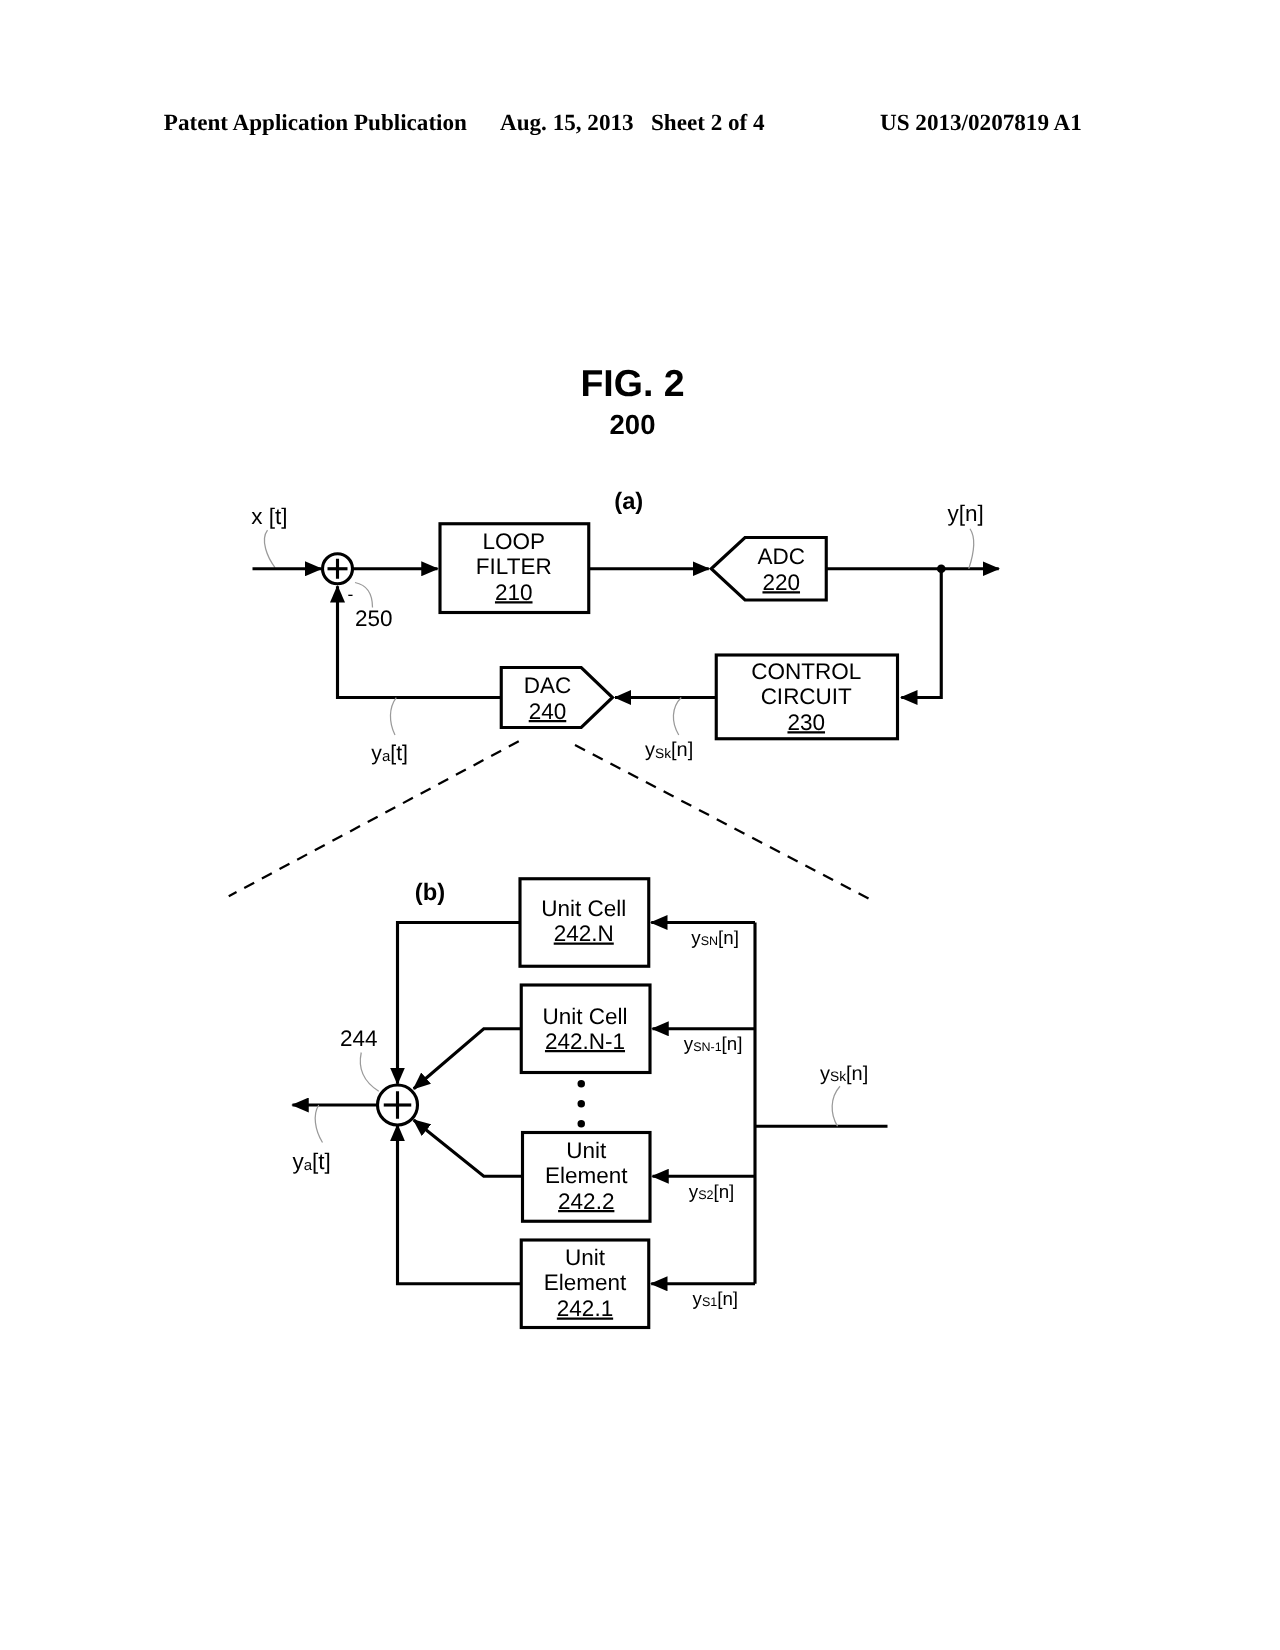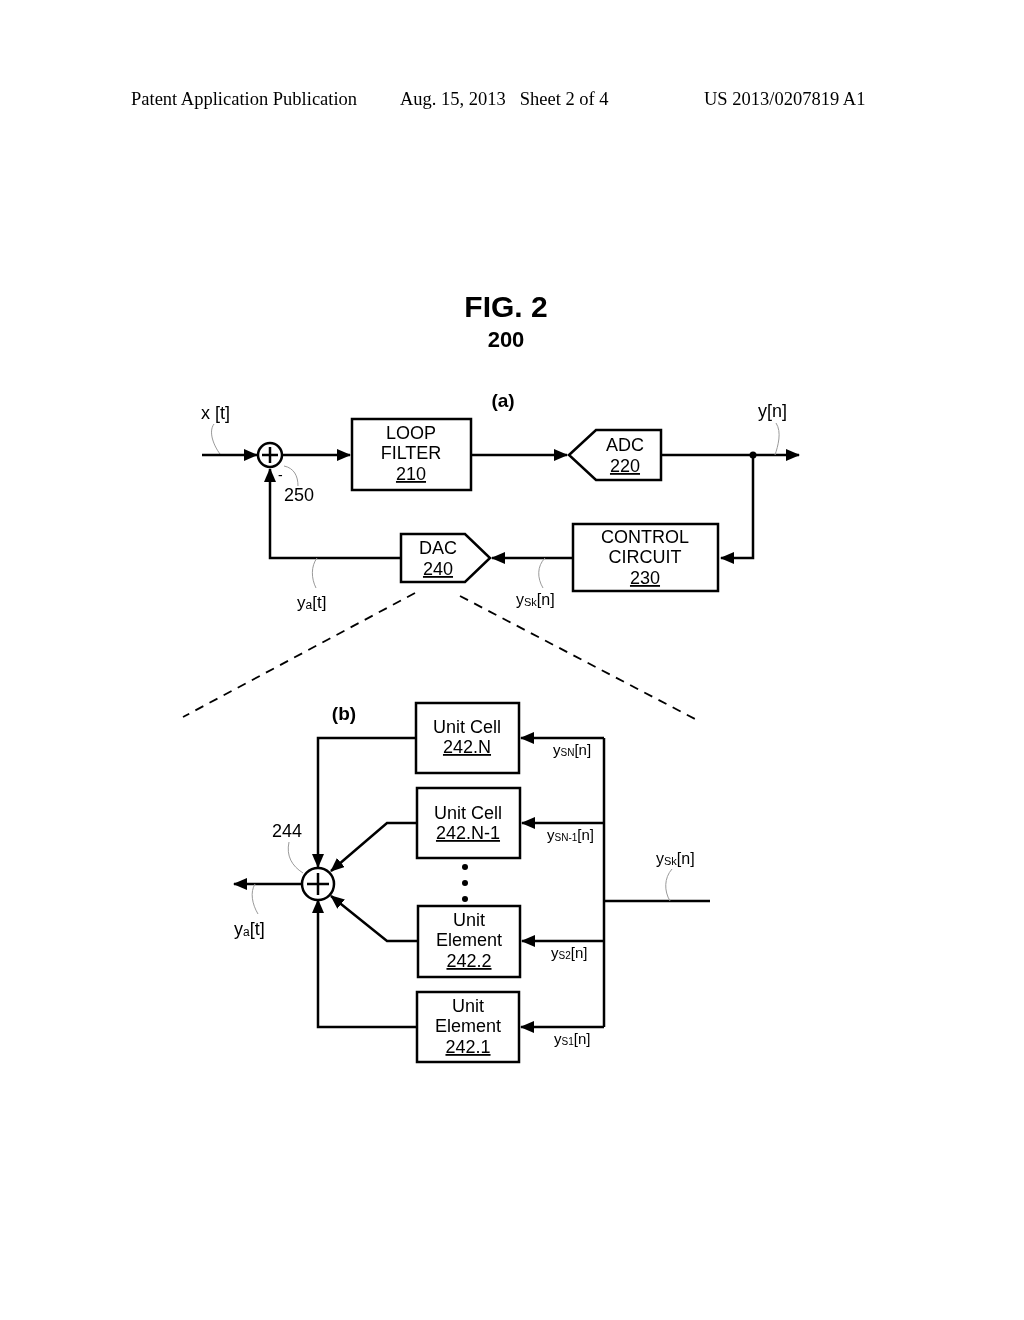--- a/index.html
+++ b/index.html
@@ -1,17 +1,17 @@
 <!DOCTYPE html>
 <html><head>
   <meta charset="utf-8">
   <style>
     html, body { margin: 0; padding: 0; background: #ffffff; }
     body { width: 1024px; height: 1320px; position: relative; overflow: hidden; }
-    .hdr { position: absolute; top: 89px; font-family: "Liberation Serif", serif; font-weight: normal; font-size: 18.5px; color: #000; white-space: nowrap; }
+    .hdr { position: absolute; top: 89px; font-family: "Liberation Serif", serif; font-weight: bold; font-size: 18.5px; color: #000; white-space: nowrap; }
     svg { position: absolute; left: 0; top: 0; }
     .lbl { font-family: "Liberation Sans", sans-serif; fill: #000; }
     .bold { font-weight: bold; }
     .leader { stroke: #9a9a9a; stroke-width: 1; fill: none; }
     .wire { stroke: #000; stroke-width: 2.5; fill: none; }
     .box { stroke: #000; stroke-width: 2.5; fill: #fff; }
     .dash { stroke: #000; stroke-width: 1.8; stroke-dasharray: 9 7; fill: none; }
   </style>
 </head>
 <body>

